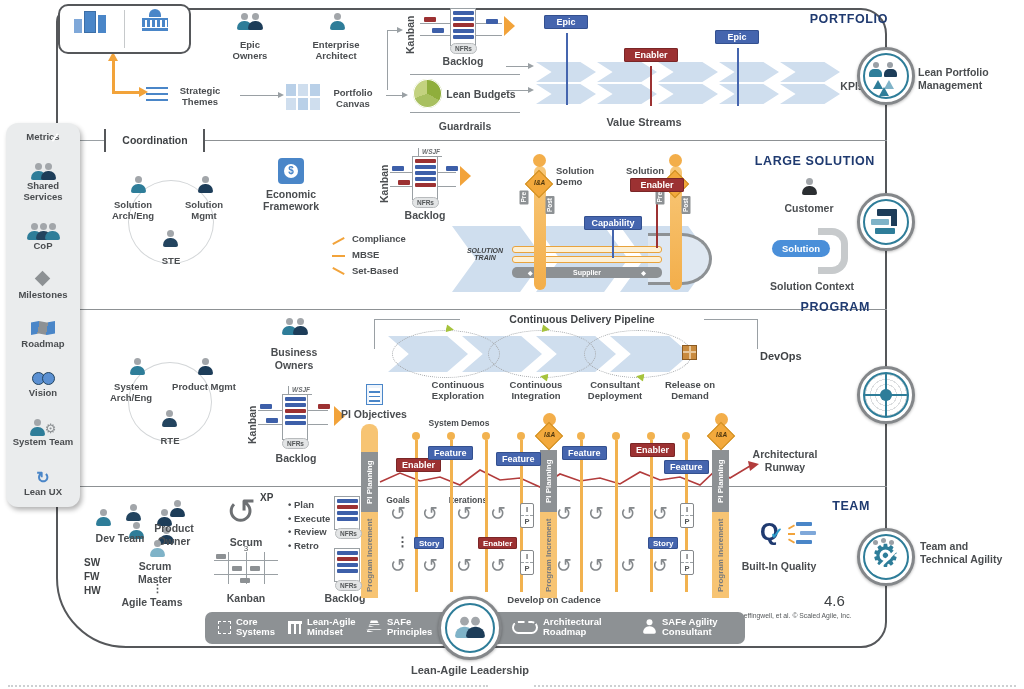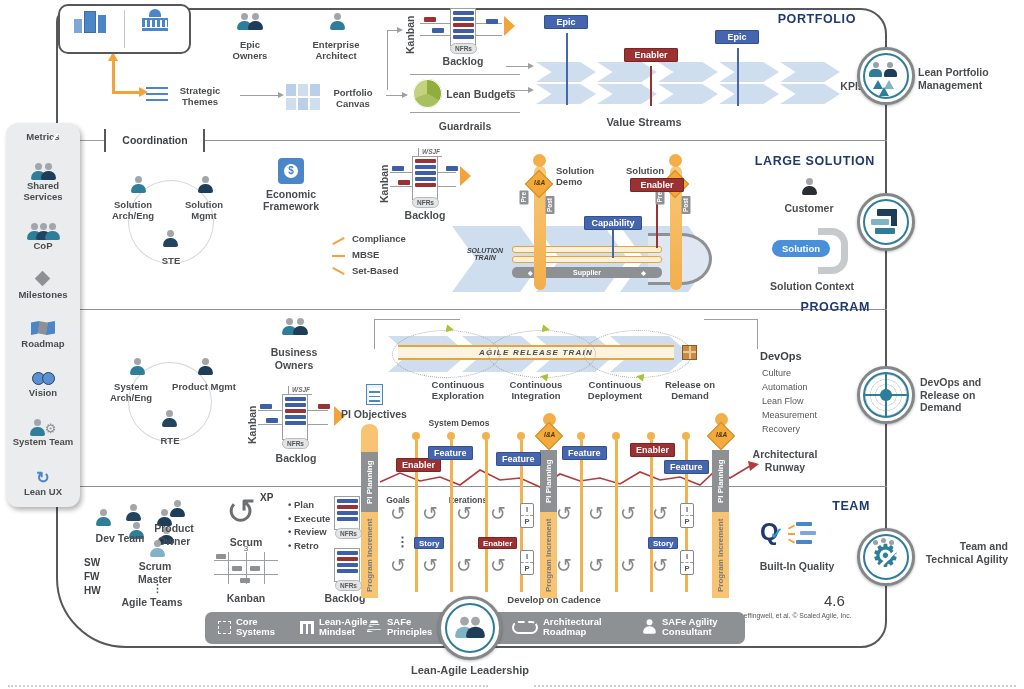--- a/index.html
+++ b/index.html
@@ -98,21 +98,21 @@
   </div>
   <div class="a lbl" style="left:128px;top:36px;width:60px;font-size:9px">Government</div>
 
   <div class="a" style="left:110px;top:56px;z-index:4">
     <span class="a" style="left:2px;top:4px;width:3px;height:34px;background:#f2a33a"></span>
     <span class="a" style="left:-2px;top:-4px;border-bottom:9px solid #f2a33a;border-left:5.5px solid transparent;border-right:5.5px solid transparent"></span>
     <span class="a" style="left:2px;top:35px;width:28px;height:3px;background:#f2a33a"></span>
     <span class="a" style="left:29px;top:31px;border-left:9px solid #f2a33a;border-top:5.5px solid transparent;border-bottom:5.5px solid transparent"></span>
   </div>
 
-  <div class="a hdr" style="left:741px;top:12px;width:115px">PORTFOLIO</div>
+  <div class="a hdr" style="left:773px;top:12px;width:115px">PORTFOLIO</div>
 
   <div class="a" style="left:237px;top:13px">
     <span class="person"><i></i><b></b></span><span class="person dark" style="margin-left:-4px"><i></i><b></b></span>
   </div>
   <div class="a lbl" style="left:222px;top:40px;width:56px">Epic Owners</div>
 
   <div class="a" style="left:330px;top:13px"><span class="person"><i></i><b></b></span></div>
   <div class="a lbl" style="left:303px;top:40px;width:66px">Enterprise Architect</div>
 
   <div class="a rot lbl10" style="left:404px;top:10px;height:50px">Kanban</div>
@@ -313,57 +313,48 @@
       <s></s>
       <s></s>
     </div>
   <span class="nfrs" style="left:282px;top:438px">NFRs</span>
   <div class="a lbl10" style="left:270px;top:452px;width:52px">Backlog</div>
   <span class="oarr" style="left:334px;top:406px"></span>
 
   <div class="a docic" style="left:366px;top:384px"></div>
   <div class="a lbl10" style="left:334px;top:408px;width:80px">PI Objectives</div>
 
+  <div class="a b c" style="left:462px;top:313px;width:240px;font-size:10.5px;color:#3f4245">Continuous Delivery Pipeline</div>
   <div class="hline" style="left:374px;top:319px;width:86px"></div>
   <div class="vline" style="left:374px;top:319px;height:30px"></div>
   <div class="hline" style="left:704px;top:319px;width:54px"></div>
   <div class="vline" style="left:757px;top:319px;height:30px"></div>
   <div class="chevrow" style="left:388px;top:336px">
     <span class="midchev"></span>
       <span class="midchev"></span>
       <span class="midchev"></span>
       <span class="midchev"></span>
-  </div>
-  <div class="a" style="left:398px;top:345px;width:276px;height:15px;background:#faf3df;border-top:2px solid #e8a33d;border-bottom:2px solid #e8a33d;z-index:3;display:flex;align-items:center;justify-content:center">
-    <span class="b" style="font-size:8px;font-style:italic;letter-spacing:1.2px;color:#4b4e50">AGILE RELEASE TRAIN</span>
   </div>
   <div class="ellip" style="left:392px;top:330px"></div>
   <div class="ellip" style="left:488px;top:330px"></div>
   <div class="ellip" style="left:584px;top:330px"></div>
   <span class="garr" style="left:446px;top:325px;transform:rotate(10deg)"></span>
   <span class="garr" style="left:540px;top:373px;transform:rotate(190deg)"></span>
   <span class="garr" style="left:542px;top:325px;transform:rotate(10deg)"></span>
   <span class="garr" style="left:636px;top:373px;transform:rotate(190deg)"></span>
   <div class="a" style="left:682px;top:345px;width:15px;height:15px;background:#c98b3f;border:1px solid #8a5a22;z-index:4">
     <span class="a" style="left:6px;top:0;width:2px;height:13px;background:#e8c79a"></span>
     <span class="a" style="left:0;top:5px;width:13px;height:2px;background:#e8c79a"></span>
   </div>
   <div class="a lbl" style="left:420px;top:380px;width:76px">Continuous Exploration</div>
   <div class="a lbl" style="left:498px;top:380px;width:76px">Continuous Integration</div>
-  <div class="a lbl" style="left:576px;top:380px;width:78px">Continuous Deployment</div>
+  <div class="a lbl" style="left:576px;top:380px;width:78px">Consultant Deployment</div>
   <div class="a lbl" style="left:658px;top:380px;width:64px">Release on Demand</div>
 
   <div class="a b" style="left:760px;top:350px;font-size:11px;color:#3f4245">DevOps</div>
-  <div class="a" style="left:762px;top:366px;font-size:9px;color:#55585a;line-height:14px">
-    <div style="padding-left:7px;text-indent:-7px">Culture</div>
-    <div style="padding-left:7px;text-indent:-7px">Automation</div>
-    <div style="padding-left:7px;text-indent:-7px">Lean Flow</div>
-    <div style="padding-left:7px;text-indent:-7px">Measurement</div>
-    <div style="padding-left:7px;text-indent:-7px">Recovery</div>
-  </div>
 
   <div class="a lbl" style="left:428px;top:419px;width:62px;font-size:8.5px">System Demos</div>
 
   <div class="pin" style="left:415px;top:440px;height:152px"></div>
   <div class="pin" style="left:450px;top:440px;height:152px"></div>
   <div class="pin" style="left:485px;top:440px;height:152px"></div>
   <div class="pin" style="left:520px;top:440px;height:152px"></div>
   <div class="pin" style="left:580px;top:440px;height:152px"></div>
   <div class="pin" style="left:615px;top:440px;height:152px"></div>
   <div class="pin" style="left:650px;top:440px;height:152px"></div>
@@ -508,31 +499,31 @@
   <div class="a" style="left:760px;top:518px;width:56px;height:40px">
     <span class="a b" style="left:0;top:2px;font-size:24px;color:#1f3a70;line-height:1">Q</span>
     <span class="a b" style="left:10px;top:6px;font-size:16px;color:#2e9ccb">✓</span>
     <span class="a" style="left:36px;top:4px;width:16px;height:4px;background:#4a86c8;border-radius:1px"></span>
     <span class="a" style="left:40px;top:13px;width:16px;height:4px;background:#7fa8d9;border-radius:1px"></span>
     <span class="a" style="left:36px;top:22px;width:16px;height:4px;background:#4a86c8;border-radius:1px"></span>
     <span class="a" style="left:28px;top:8px;width:7px;height:2px;background:#f2a33a;transform:rotate(-30deg)"></span>
     <span class="a" style="left:28px;top:15px;width:7px;height:2px;background:#f2a33a"></span>
     <span class="a" style="left:28px;top:22px;width:7px;height:2px;background:#f2a33a;transform:rotate(30deg)"></span>
   </div>
-  <div class="a lbl10" style="left:742px;top:560px;width:110px">Built-In Quality</div>
+  <div class="a lbl10" style="left:724px;top:560px;width:110px">Built-In Quality</div>
 
   <div class="a" style="left:824px;top:592px;font-size:15px;color:#3f4245">4.6</div>
   <div class="a" style="left:740px;top:612px;width:146px;font-size:6.8px;color:#55585a">Leffingwell, et al. © Scaled Agile, Inc.</div>
 
   <div class="a" style="left:205px;top:612px;width:540px;height:32px;background:#8d9194;border-radius:7px;z-index:8"></div>
   <div class="founditem" style="left:218px;top:617px">
     <span class="fitem-icon" style="width:13px;height:13px;border:1.5px dashed #fff"></span>
     <span style="width:44px">Core Systems</span>
   </div>
-  <div class="founditem" style="left:300px;top:617px">
+  <div class="founditem" style="left:288px;top:617px">
     <span class="fitem-icon" style="width:14px;height:13px;border-top:3px solid #fff;background:repeating-linear-gradient(90deg,#fff 0 2.5px,transparent 2.5px 5.5px)"></span>
     <span style="width:58px">Lean-Agile Mindset</span>
   </div>
   <div class="founditem" style="left:366px;top:617px">
     <span class="fitem-icon" style="width:16px;height:14px;background:linear-gradient(#fff 0 3px,transparent 3px 4.5px,#e8eaeb 4.5px 7.5px,transparent 7.5px 9px,#fff 9px 12px,transparent 12px);clip-path:polygon(30% 0,70% 0,85% 33%,15% 33%,100% 66%,0 66%,100% 100%,0 100%)"></span>
     <span style="width:54px">SAFe Principles</span>
   </div>
   <div class="founditem" style="left:512px;top:617px">
     <span class="fitem-icon" style="width:26px;height:13px;border:2px solid #fff;border-radius:8px;border-top-style:dashed"></span>
     <span style="width:86px">Architectural Roadmap</span>
@@ -581,29 +572,28 @@
     </div>
   </div>
 
   <div class="ring" style="left:857px;top:366px">
     <div class="inner" style="background:repeating-radial-gradient(circle at 50% 50%,#dcdee0 0 1px,transparent 1px 5px)">
       <span class="a" style="left:0;top:20px;width:42px;height:2px;background:#2e7d99"></span>
       <span class="a" style="left:20px;top:0;width:2px;height:42px;background:#2e7d99"></span>
       <span class="a" style="left:15px;top:15px;width:12px;height:12px;border-radius:50%;background:#2e7d99"></span>
     </div>
   </div>
-  <div class="a lbl10" style="left:920px;top:376px;width:90px;text-align:left">DevOps and Release on Demand</div>
 
   <div class="ring" style="left:857px;top:528px">
     <div class="inner">
       <span class="a b" style="left:7px;top:2px;font-size:30px;color:#2e7d99;line-height:1.2">⚙</span>
       <span class="a" style="left:8px;top:4px;width:5px;height:5px;border-radius:50%;background:#9aa0a6"></span>
       <span class="a" style="left:16px;top:2px;width:5px;height:5px;border-radius:50%;background:#9aa0a6"></span>
       <span class="a" style="left:24px;top:4px;width:5px;height:5px;border-radius:50%;background:#9aa0a6"></span>
       <span class="a" style="left:20px;top:4px;width:3px;height:40px;background:#fff;transform:rotate(45deg)"></span>
     </div>
   </div>
-  <div class="a lbl10" style="left:920px;top:540px;width:88px;text-align:right">Team and Technical Agility</div>
+  <div class="a lbl10" style="left:920px;top:540px;width:88px;text-align:left">Team and Technical Agility</div>
 
   <div class="a" style="left:8px;top:685px;width:480px;border-top:2px dotted #cdd0d2"></div>
   <div class="a" style="left:534px;top:685px;width:482px;border-top:2px dotted #cdd0d2"></div>
 
 </div>
 
 </body></html>

